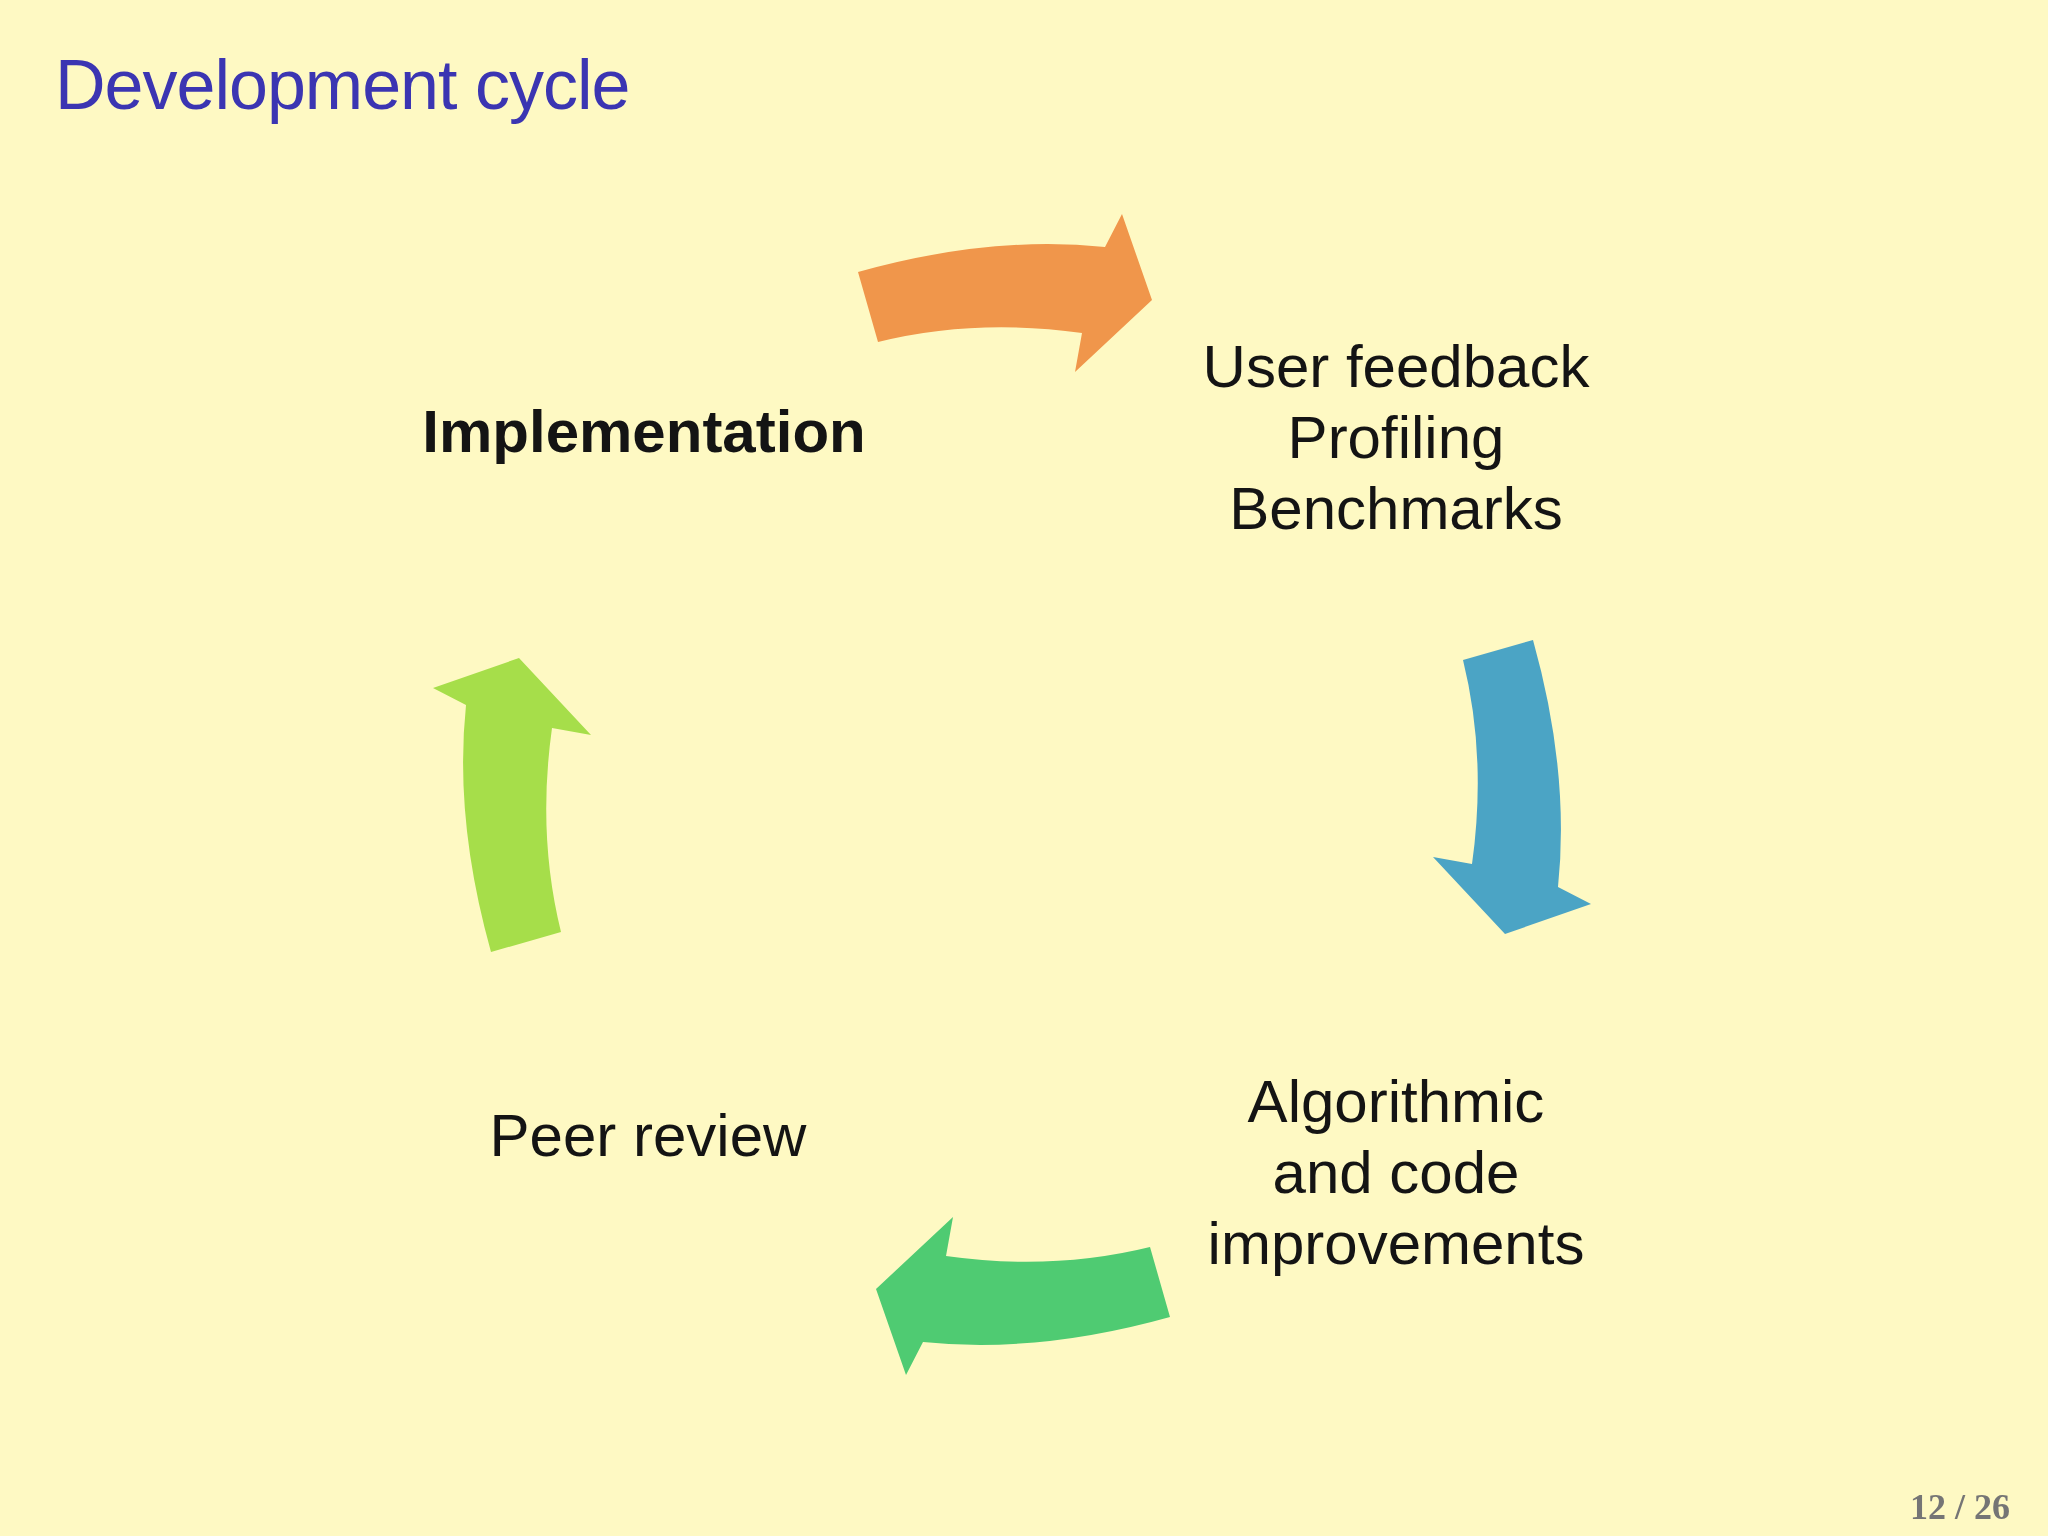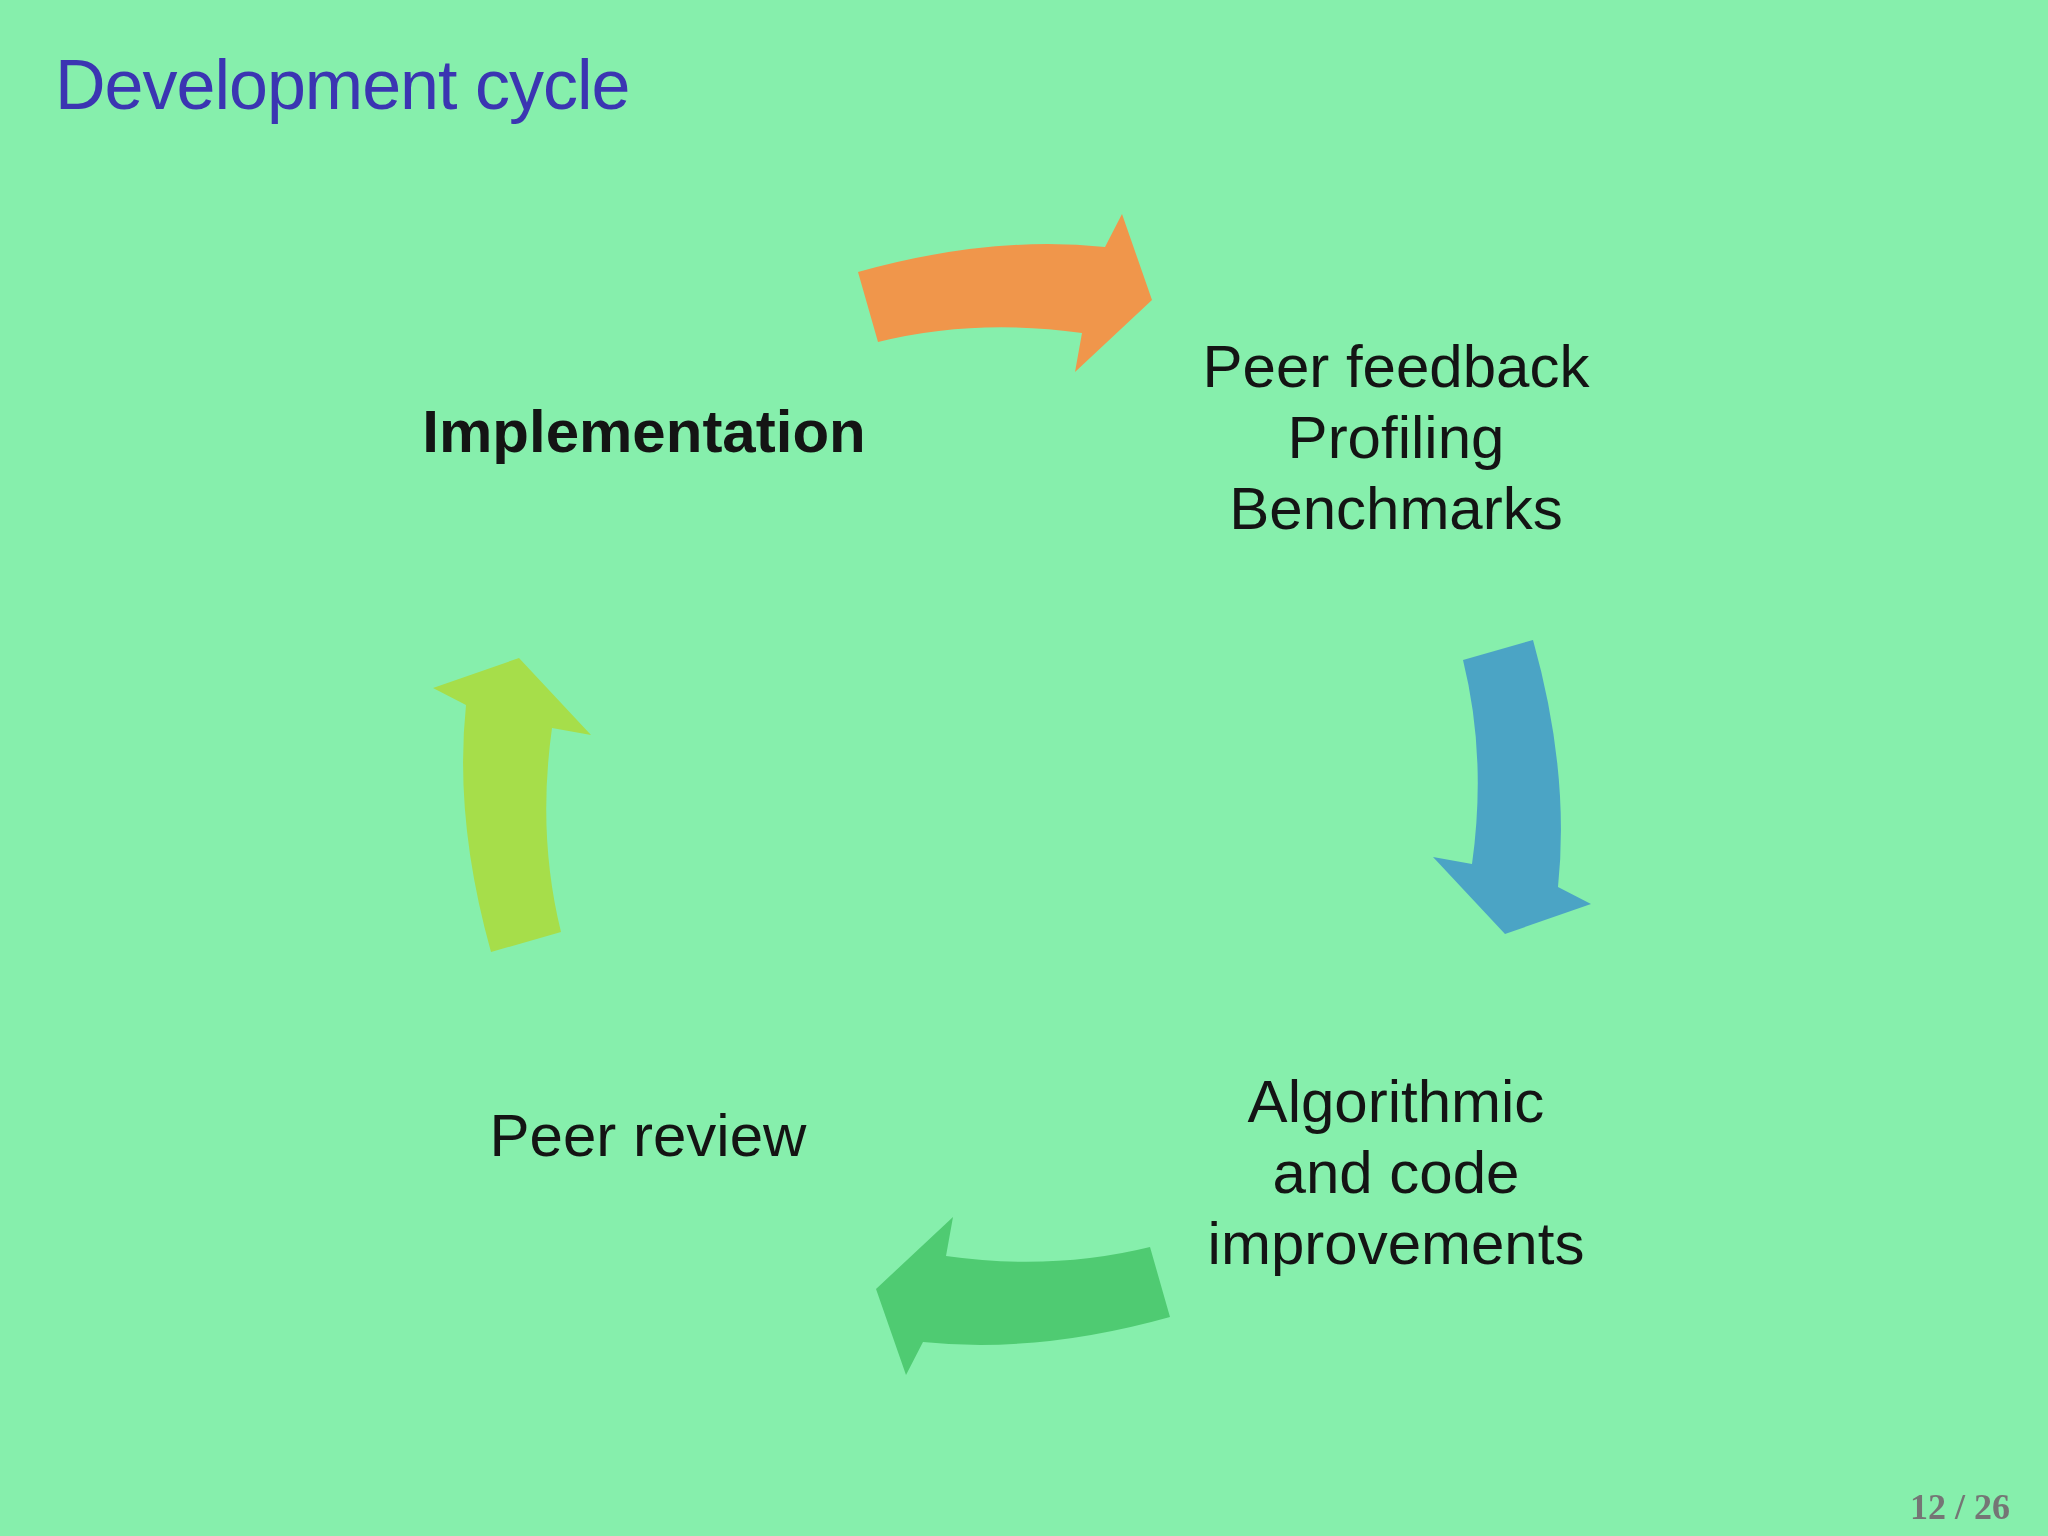--- a/index.html
+++ b/index.html
@@ -4,21 +4,21 @@
 <style>
   html, body {
     margin: 0;
     padding: 0;
     background: #ffffff;
   }
   .slide {
     position: relative;
     width: 2048px;
     height: 1536px;
-    background: #86efac;
+    background: #fef9c3;
     overflow: hidden;
     font-family: "Liberation Sans", sans-serif;
   }
   .title {
     position: absolute;
     left: 55px;
     top: 50px;
     font-size: 70px;
     line-height: 70px;
     letter-spacing: -1px;
@@ -67,21 +67,21 @@
     <use href="#curved-arrow-shape" transform="translate(1591,640) rotate(90)" fill="#4BA4C5"></use>
     <use href="#curved-arrow-shape" transform="translate(1170,1375) rotate(180)" fill="#4FCB72"></use>
     <use href="#curved-arrow-shape" transform="translate(433,952) rotate(-90)" fill="#A6DE4A"></use>
   </svg>
 
   <div class="node" style="left:644px; top:431px;font-weight:bold;">
     <div class="node-line">Implementation</div>
   </div>
 
   <div class="node" style="left:1396px; top:437px;">
-    <div class="node-line">Peer feedback</div>
+    <div class="node-line">User feedback</div>
     <div class="node-line">Profiling</div>
     <div class="node-line">Benchmarks</div>
   </div>
 
   <div class="node" style="left:1396px; top:1172px;">
     <div class="node-line">Algorithmic</div>
     <div class="node-line">and code</div>
     <div class="node-line">improvements</div>
   </div>
 

